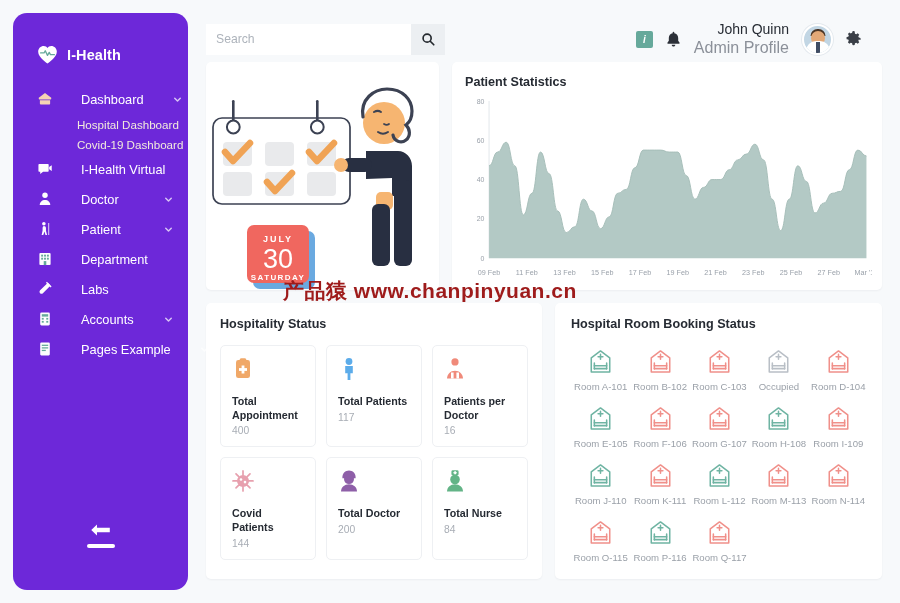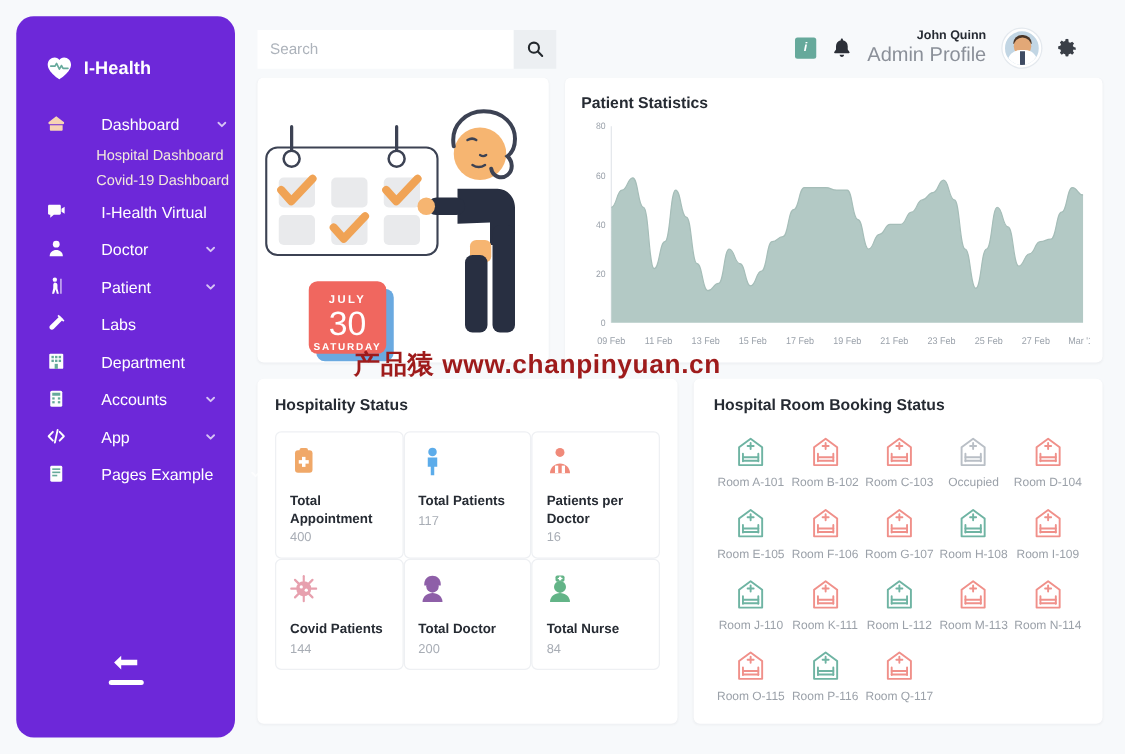--- a/index.html
+++ b/index.html
@@ -62,21 +62,21 @@
   .search-btn svg { width: 14px; height: 14px; color: #24292e; }
 
   .topbar-right { margin-left: auto; display: flex; align-items: center; gap: 13px; padding-right: 4px; }
   .info-badge {
     width: 17px; height: 17px; background: #66a99b; border-radius: 2px;
     color: #fff; font-size: 10px; font-weight: bold; font-style: italic;
     display: flex; align-items: center; justify-content: center; cursor: pointer;
   }
   .bell { width: 15px; height: 17px; color: #2c3038; cursor: pointer; }
   .user-block { text-align: right; line-height: 1.22; cursor: pointer; }
-  .user-name { font-size: 10px; font-weight: bold; color: #262b33; }
+  .user-name { font-size: 14px; font-weight: normal; color: #262b33; }
   .user-role { font-size: 16px; color: #8b9099; }
   .avatar {
     width: 31px; height: 31px; border-radius: 50%;
     background: #c2d6e4; border: 2px solid #ffffff;
     box-shadow: 0 0 0 1px #e4e9ee; position: relative; overflow: hidden; cursor: pointer;
   }
   .avatar .face { position: absolute; left: 50%; top: 5px; transform: translateX(-50%); width: 14px; height: 14px; border-radius: 50%; background: #e2a877; }
   .avatar .hair { position: absolute; left: 50%; top: 3px; transform: translateX(-50%); width: 15px; height: 7px; border-radius: 8px 8px 0 0; background: #4a3526; }
   .avatar .body { position: absolute; left: 50%; bottom: -2px; transform: translateX(-50%); width: 24px; height: 14px; border-radius: 10px 10px 0 0; background: #ffffff; }
   .avatar .tie { position: absolute; left: 50%; bottom: 0; transform: translateX(-50%); width: 4px; height: 11px; background: #3f4c63; }
@@ -94,21 +94,21 @@
 
   
   .chart-card { flex: 1 1 auto; height: 228px; padding: 13px 10px 6px 13px; display: flex; flex-direction: column; }
   .chart-area { flex: 1 1 auto; position: relative; margin-top: 6px; }
   .chart-area svg { position: absolute; inset: 0; width: 100%; height: 100%; }
   .y-lbl { font-size: 7.5px; fill: #9aa1aa; font-family: "Liberation Sans", sans-serif; }
   .x-lbl { font-size: 7.8px; fill: #9aa1aa; font-family: "Liberation Sans", sans-serif; text-anchor: middle; }
 
   
   .hosp { flex: 0 0 336px; padding: 14px 14px 16px 14px; }
-  .tile-grid { display: grid; grid-template-columns: repeat(3, 1fr); margin-top: 14px; }
+  .tile-grid { display: grid; grid-template-columns: repeat(3, 1fr); gap: 10px; margin-top: 14px; }
   .tile {
     border: 1px solid #eef0f3; border-radius: 5px;
     padding: 11px 9px 10px 11px; min-height: 86px;
     display: flex; flex-direction: column; cursor: pointer;
   }
   .tile-icon { width: 22px; height: 24px; margin-bottom: 14px; }
   .tile-label { font-size: 10.7px; font-weight: bold; color: #262b33; line-height: 1.28; }
   .tile-value { font-size: 10.3px; color: #a8adb5; margin-top: 3px; }
 
   
@@ -180,69 +180,58 @@
           <circle cx="8.6" cy="3.4" r="2.2"></circle>
           <path d="M8.6 6.2c1.6 0 2.6 1 2.6 2.6v3.4l1.4 5.4h-2L9.4 13l-1.6 4.6h-2l1.2-5.6V8.8c0-1.6 1-2.6 1.6-2.6z"></path>
           <path d="M14.2 2.4h1v15h-1z"></path>
         </svg>
         <span class="nav-label">Patient</span>
         <svg class="caret" viewBox="0 0 12 12" fill="none" stroke="currentColor" stroke-width="1.6" stroke-linecap="round" stroke-linejoin="round">
             <path d="M3 4.6 6 7.6l3-3"></path>
           </svg>
       </div>
 
-
-      <div class="nav-item">
-        <svg class="ico" viewBox="0 0 20 20" fill="currentColor">
-          <path d="M13.6 2.2 17 5.6 7.4 15.2c-1 1-2.6 1-3.5 0-1-1-1-2.5 0-3.5z"></path>
-          <path d="M12.4 1 18.2 6.8l-1.2 1.2L11.2 2.2z"></path>
-        </svg>
-        <span class="nav-label">Labs</span>
-      </div>
 
       <div class="nav-item">
         <svg class="ico" viewBox="0 0 20 20" fill="currentColor">
           <rect x="3" y="2.4" width="14" height="15.2" rx="1.2"></rect>
           <rect x="5.2" y="4.6" width="2.4" height="2.4" fill="#66a99b"></rect>
           <rect x="8.8" y="4.6" width="2.4" height="2.4" fill="#66a99b"></rect>
           <rect x="12.4" y="4.6" width="2.4" height="2.4" fill="#66a99b"></rect>
           <rect x="5.2" y="8.4" width="2.4" height="2.4" fill="#66a99b"></rect>
           <rect x="8.8" y="8.4" width="2.4" height="2.4" fill="#66a99b"></rect>
           <rect x="12.4" y="8.4" width="2.4" height="2.4" fill="#66a99b"></rect>
           <rect x="8.4" y="12.6" width="3.2" height="5" fill="#66a99b"></rect>
         </svg>
         <span class="nav-label">Department</span>
       </div>
 
       <div class="nav-item">
         <svg class="ico" viewBox="0 0 20 20" fill="currentColor">
+          <path d="M13.6 2.2 17 5.6 7.4 15.2c-1 1-2.6 1-3.5 0-1-1-1-2.5 0-3.5z"></path>
+          <path d="M12.4 1 18.2 6.8l-1.2 1.2L11.2 2.2z"></path>
+        </svg>
+        <span class="nav-label">Labs</span>
+      </div>
+
+      <div class="nav-item">
+        <svg class="ico" viewBox="0 0 20 20" fill="currentColor">
           <rect x="4" y="2" width="12" height="16" rx="1.6"></rect>
           <rect x="6" y="4" width="8" height="3" fill="#66a99b"></rect>
           <rect x="6" y="8.6" width="2.4" height="2.2" fill="#66a99b"></rect>
           <rect x="11.6" y="8.6" width="2.4" height="2.2" fill="#66a99b"></rect>
           <rect x="6" y="12.4" width="2.4" height="2.2" fill="#66a99b"></rect>
           <rect x="11.6" y="12.4" width="2.4" height="2.2" fill="#66a99b"></rect>
         </svg>
         <span class="nav-label">Accounts</span>
         <svg class="caret" viewBox="0 0 12 12" fill="none" stroke="currentColor" stroke-width="1.6" stroke-linecap="round" stroke-linejoin="round">
             <path d="M3 4.6 6 7.6l3-3"></path>
           </svg>
       </div>
 
-      <div class="nav-item">
-        <svg class="ico" viewBox="0 0 20 20" fill="none" stroke="currentColor" stroke-width="1.9" stroke-linecap="round" stroke-linejoin="round">
-          <path d="M6.6 5.6 2.4 10l4.2 4.4"></path>
-            <path d="M13.4 5.6 17.6 10l-4.2 4.4"></path>
-            <path d="M11.4 3.6 8.6 16.4"></path>
-        </svg>
-        <span class="nav-label">App</span>
-        <svg class="caret" viewBox="0 0 12 12" fill="none" stroke="currentColor" stroke-width="1.6" stroke-linecap="round" stroke-linejoin="round">
-            <path d="M3 4.6 6 7.6l3-3"></path>
-          </svg>
-      </div>
 
       <div class="nav-item">
         <svg class="ico" viewBox="0 0 20 20" fill="currentColor">
           <rect x="4" y="2" width="12" height="16" rx="1.4"></rect>
           <rect x="6" y="4.6" width="8" height="1.6" fill="#66a99b"></rect>
           <rect x="6" y="7.8" width="8" height="1.6" fill="#66a99b"></rect>
           <rect x="6" y="11" width="5" height="1.6" fill="#66a99b"></rect>
         </svg>
         <span class="nav-label">Pages Example</span>
         <svg class="caret" viewBox="0 0 12 12" fill="none" stroke="currentColor" stroke-width="1.6" stroke-linecap="round" stroke-linejoin="round">

